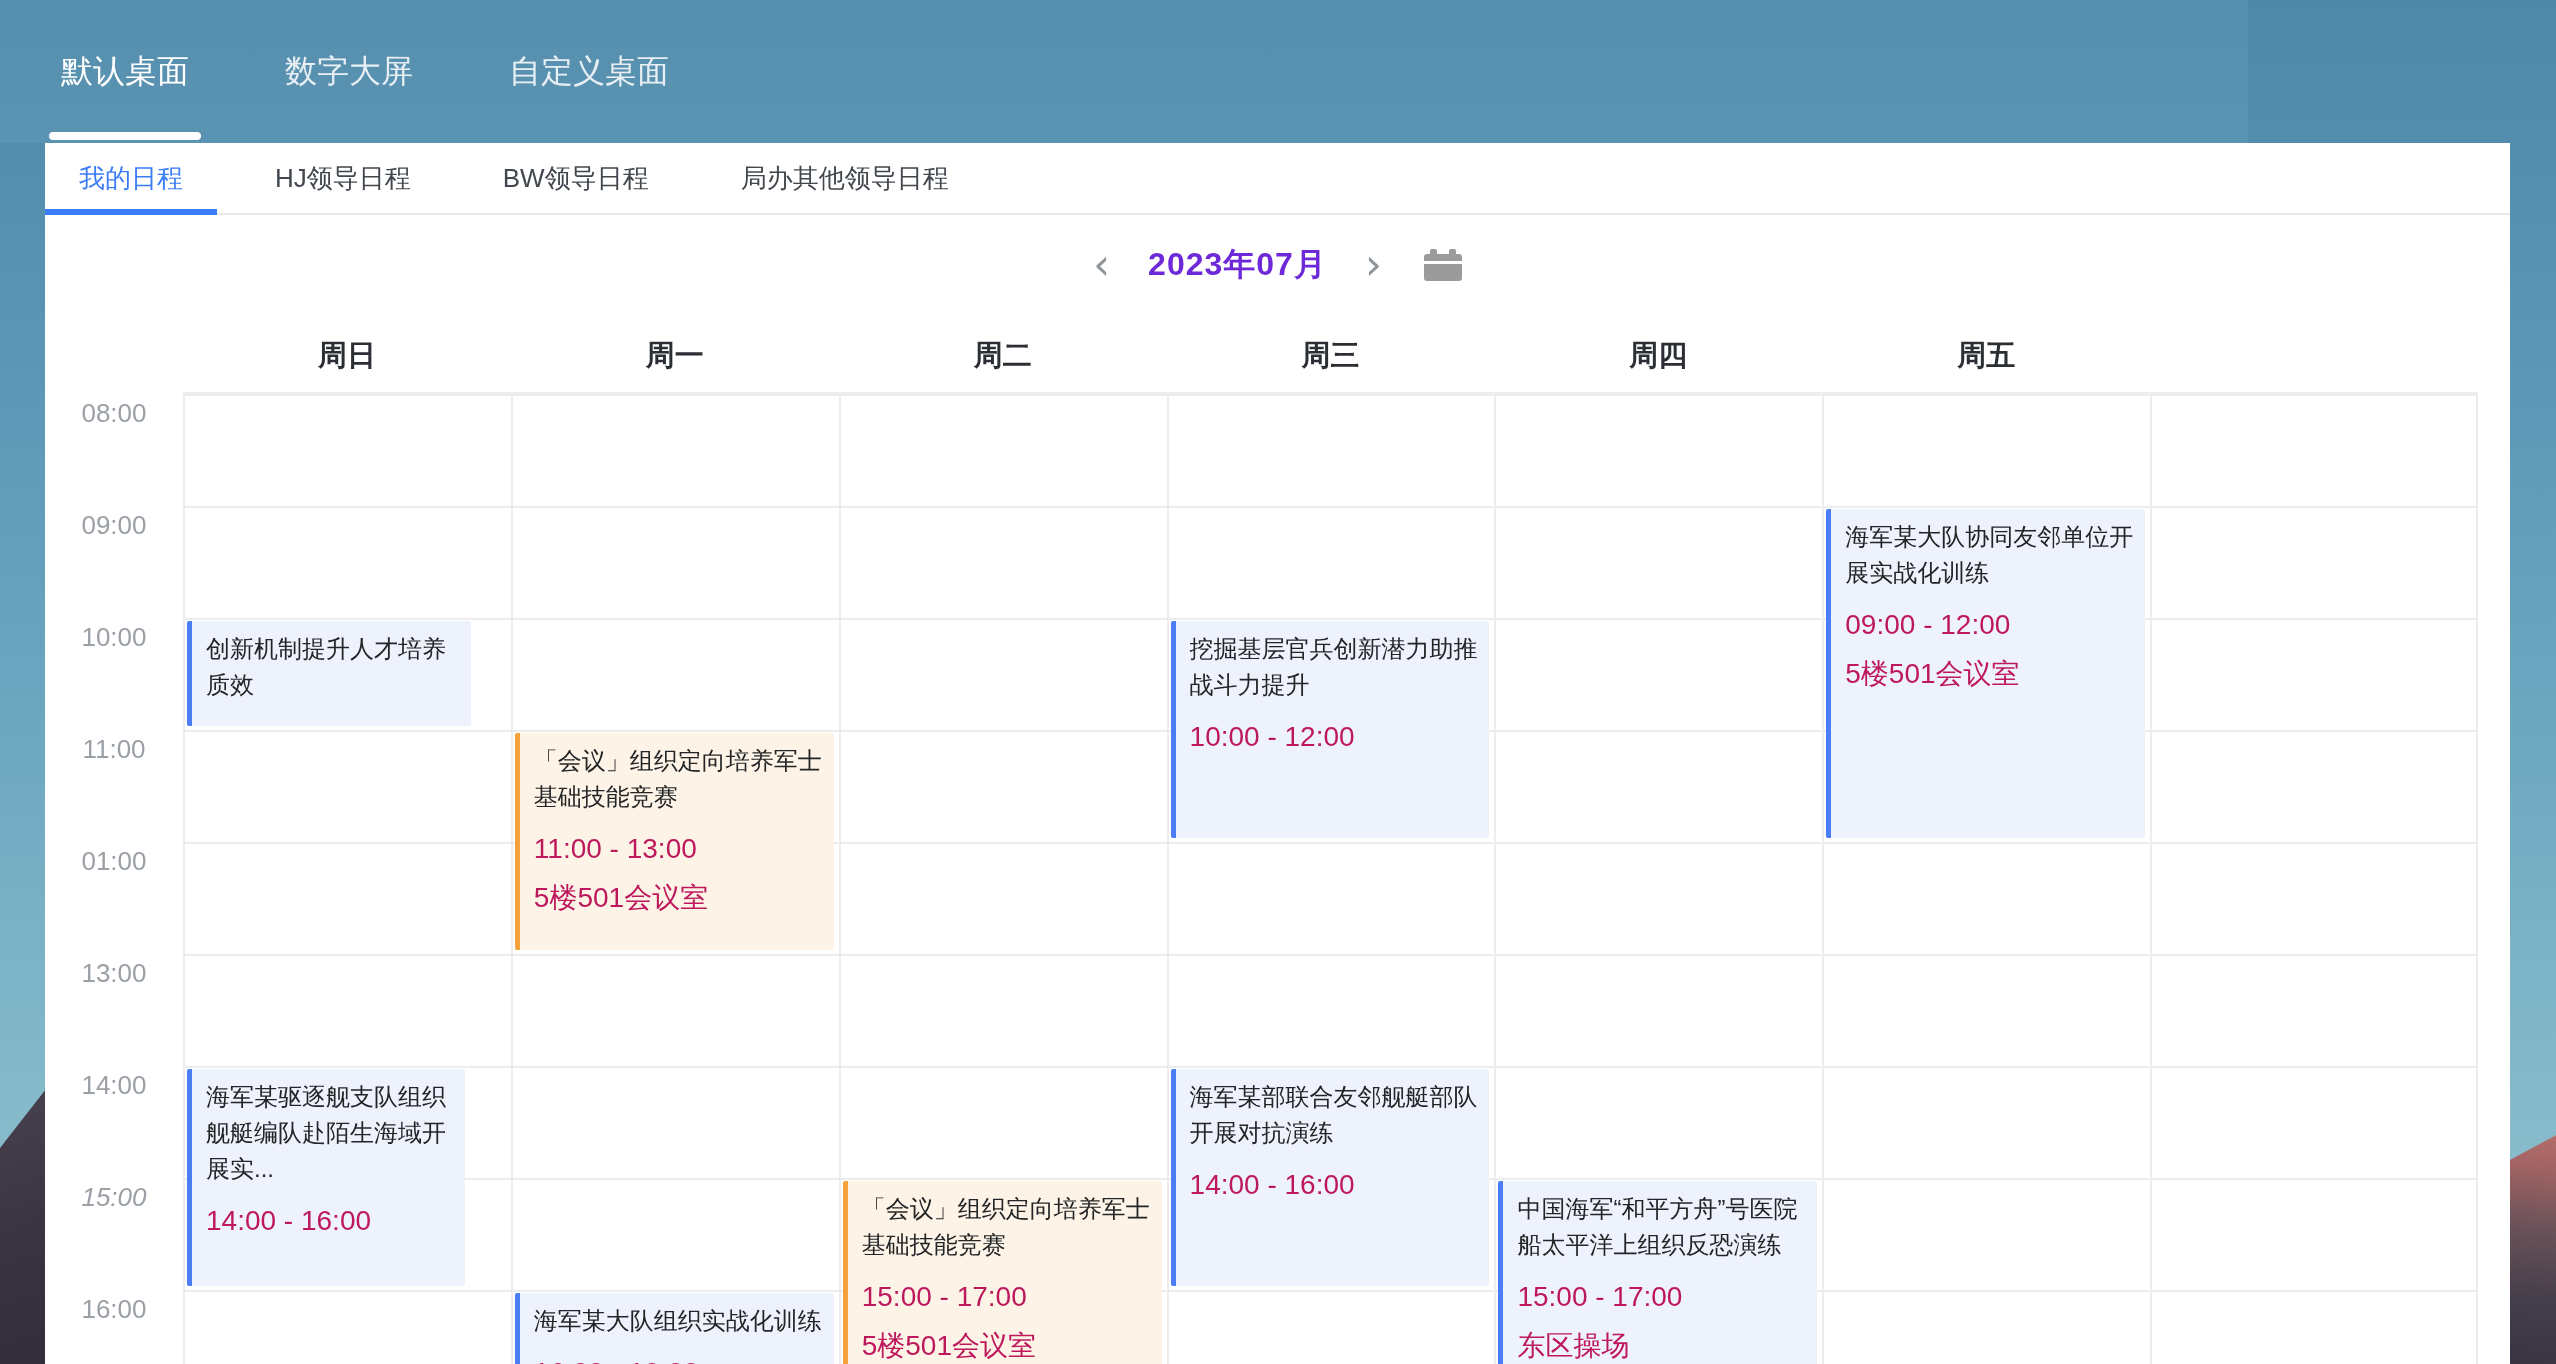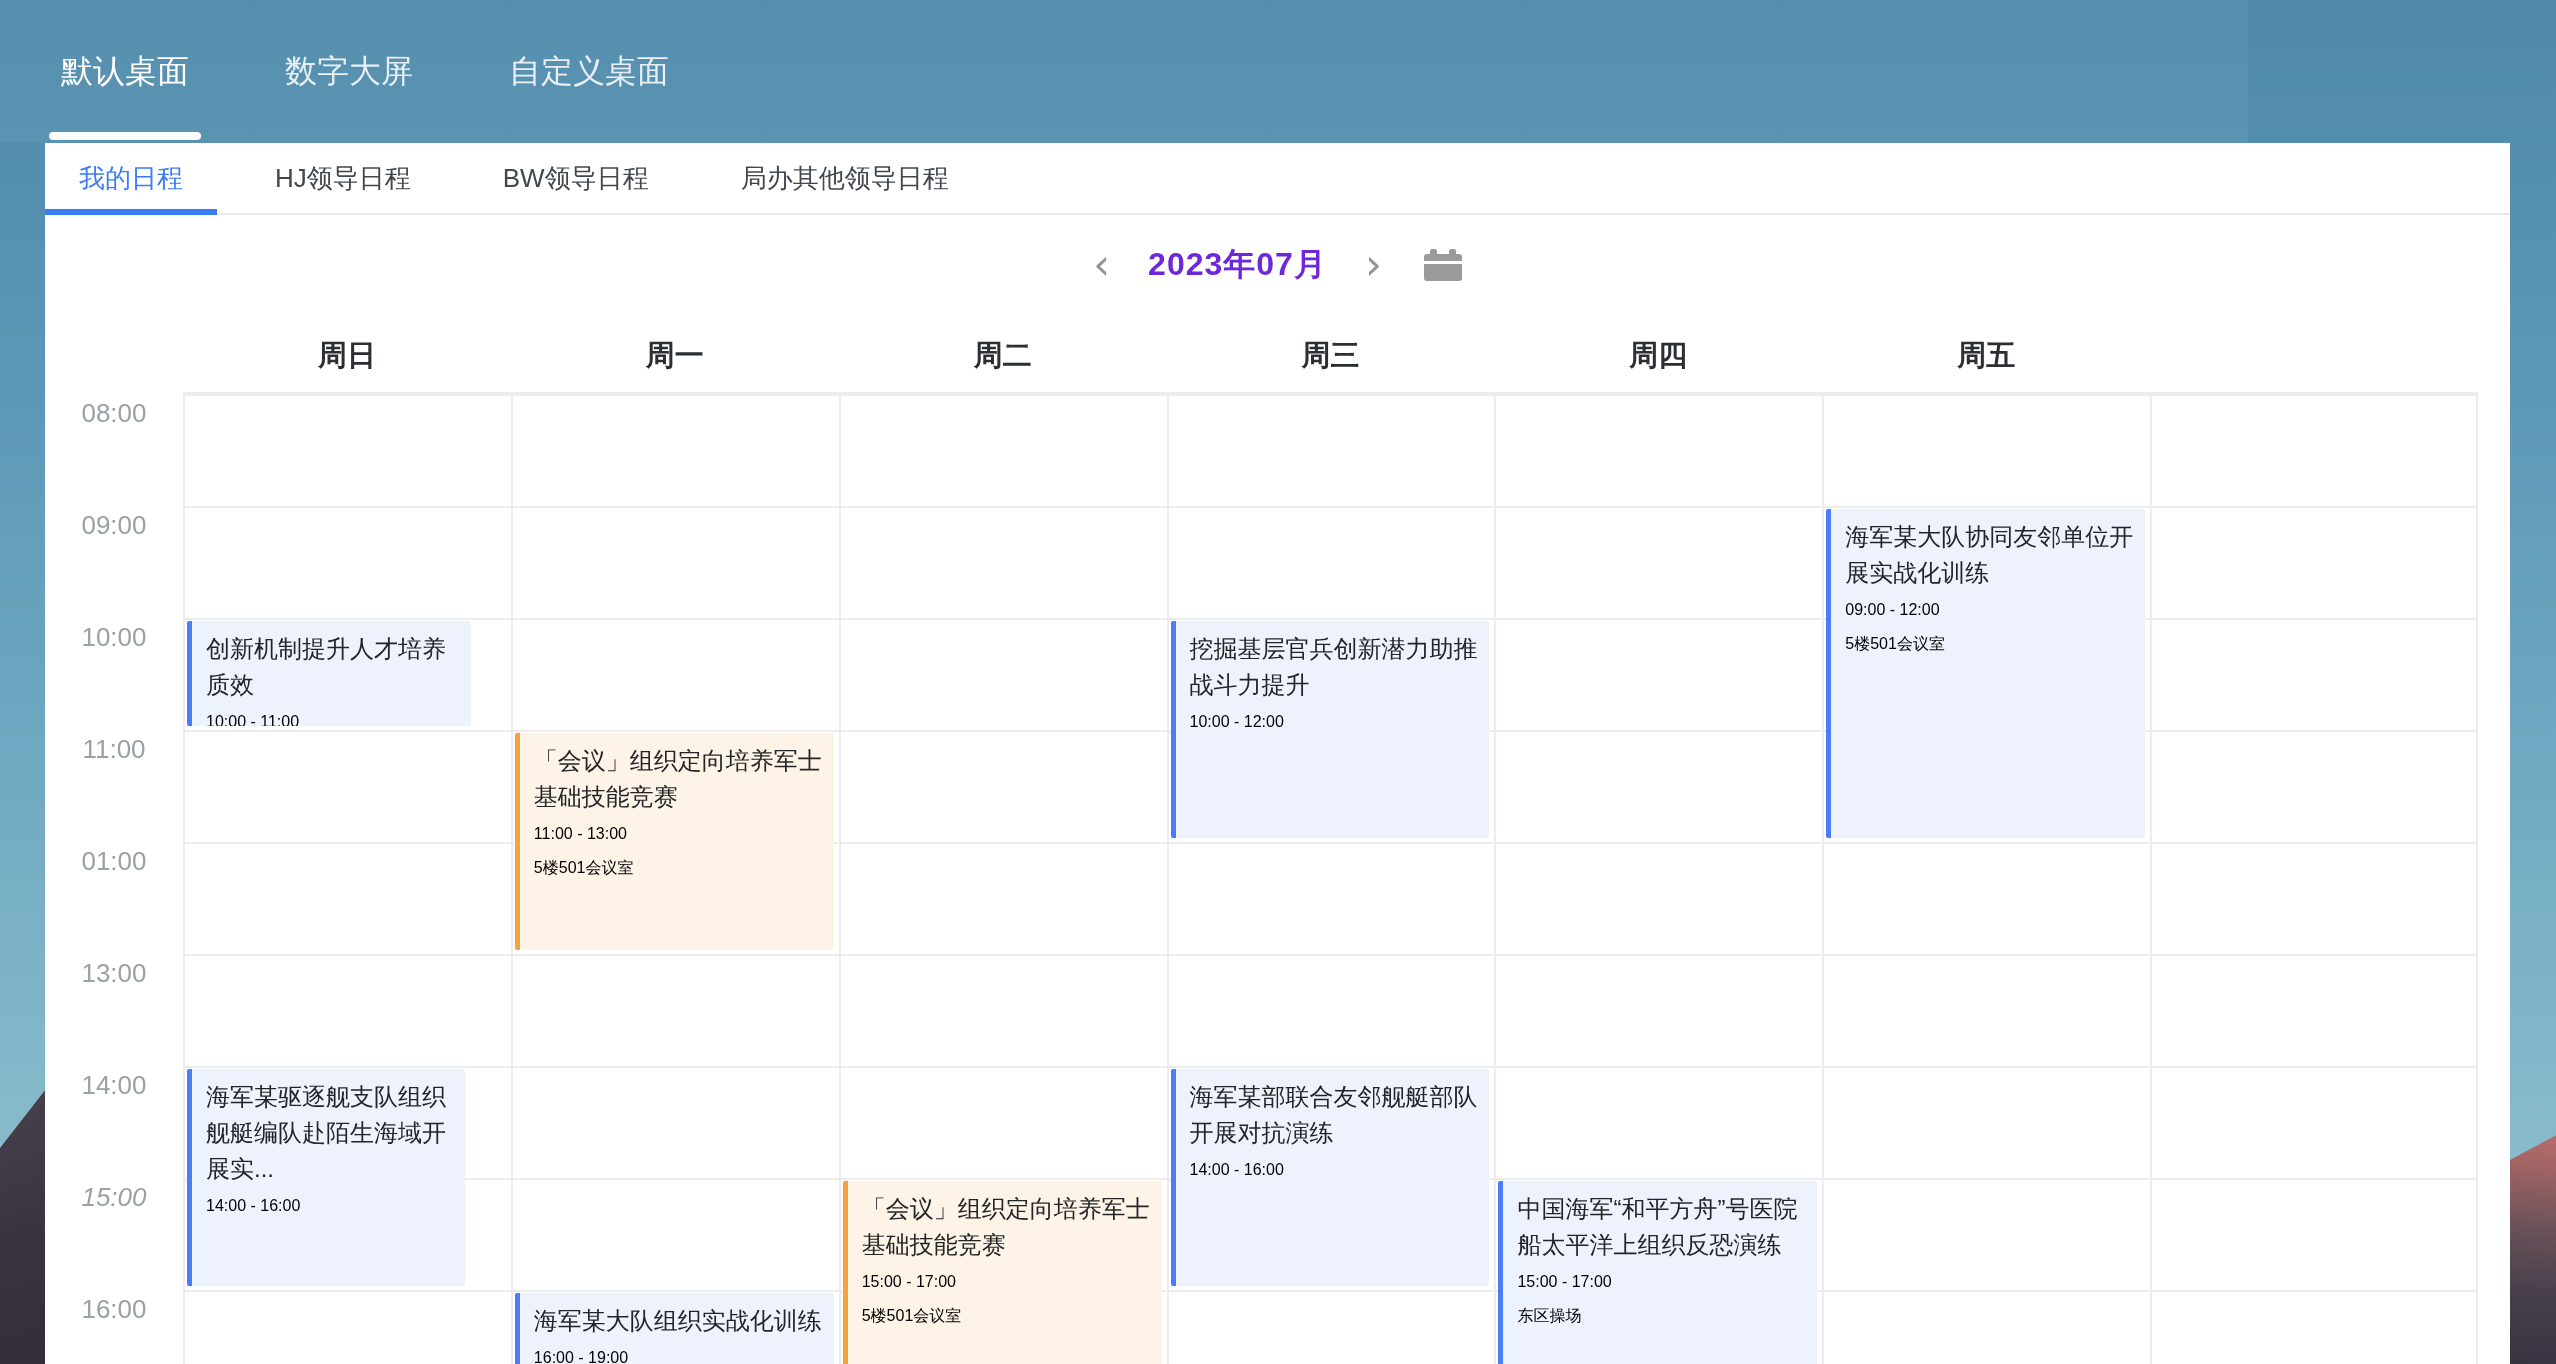--- a/index.html
+++ b/index.html
@@ -92,21 +92,21 @@
       repeating-linear-gradient(90deg,#ededed 0 2px,transparent 2px 327.857px);
   }
   
   .event{
     position:absolute;box-sizing:border-box;overflow:hidden;cursor:pointer;
     border-left:5px solid;border-radius:2px;padding:10px 10px 8px 14px;
   }
   .event.blue{background:#eef2fc;border-left-color:#4c7df9;}
   .event.orange{background:#fdf4e7;border-left-color:#f5a23c;}
   .event .t{font-size:24px;line-height:36px;color:#222426;}
-  .event .m{font-size:16px;line-height:30px;color:#000000;margin-top:4px;}
+  .event .m{font-size:28px;line-height:30px;color:#be185d;margin-top:19px;}
 </style>
 </head>
 <body>
 
 <div class="mtn mtn-left"></div>
 <div class="mtn mtn-right"></div>
 
 <div class="topbar" id="topbar">
     <div class="desk-tab active">默认桌面</div>
     <div class="desk-tab">数字大屏</div>

